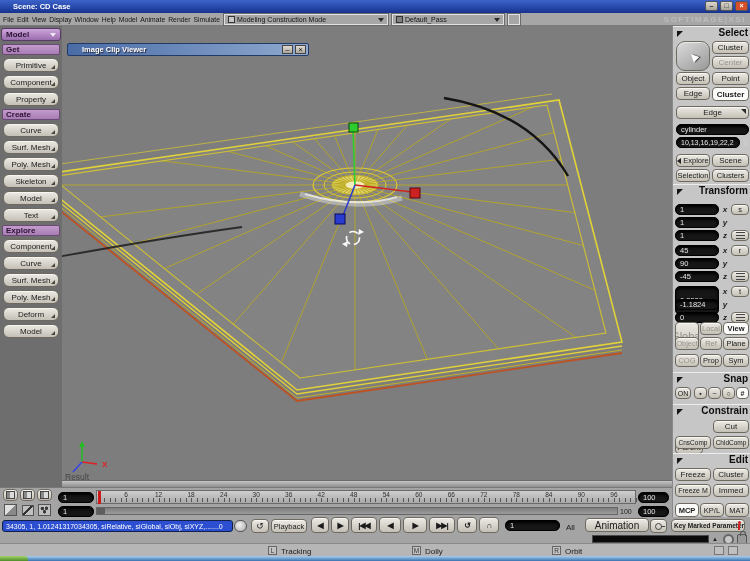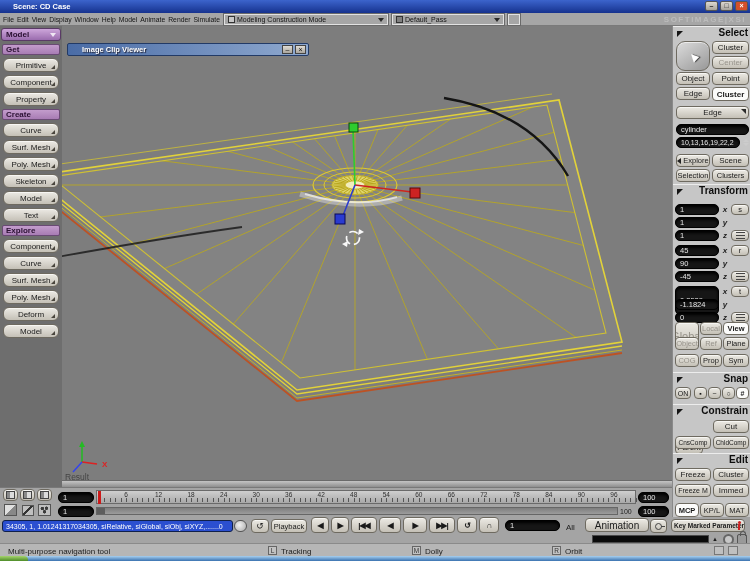--- a/index.html
+++ b/index.html
@@ -547,21 +547,20 @@
       <div class="hdr" style="position: absolute; left: 0px; top: 427px; width: 78px; height: 13px;">Edit</div>
       <div class="btn" style="position: absolute; left: 2px; top: 442px; width: 36px; height: 13px; font-size: 8px;">Freeze</div>
       <div class="btn" style="position: absolute; left: 40px; top: 442px; width: 36px; height: 13px; font-size: 8px;">Cluster</div>
       <div class="btn" style="position: absolute; left: 2px; top: 458px; width: 36px; height: 13px; font-size: 7px;">Freeze M</div>
       <div class="btn" style="position: absolute; left: 40px; top: 458px; width: 36px; height: 13px; font-size: 8px;">Immed</div>
       <div class="btn active" style="position: absolute; left: 2px; top: 477px; width: 24px; height: 14px; font-size: 7.5px;">MCP</div>
       <div class="btn" style="position: absolute; left: 27px; top: 477px; width: 24px; height: 14px; font-size: 7.5px;">KP/L</div>
       <div class="btn" style="position: absolute; left: 52px; top: 477px; width: 24px; height: 14px; font-size: 7.5px;">MAT</div>
     </div>
   <div class="statusbar" id="statusbar">
-      <div class="lbl" style="position: absolute; left: 8px; top: 2px; width: 220px; height: 10px; font-size: 8px;">Multi-purpose navigation tool</div>
       <div class="keybox lbl" style="position: absolute; left: 268px; top: 2px; width: 9px; height: 9px; font-size: 6.5px;">L</div>
       <div class="lbl" style="position: absolute; left: 281px; top: 2px; width: 60px; height: 10px; font-size: 8px;">Tracking</div>
       <div class="keybox lbl" style="position: absolute; left: 412px; top: 2px; width: 9px; height: 9px; font-size: 6.5px;">M</div>
       <div class="lbl" style="position: absolute; left: 425px; top: 2px; width: 60px; height: 10px; font-size: 8px;">Dolly</div>
       <div class="keybox lbl" style="position: absolute; left: 552px; top: 2px; width: 9px; height: 9px; font-size: 6.5px;">R</div>
       <div class="lbl" style="position: absolute; left: 565px; top: 2px; width: 60px; height: 10px; font-size: 8px;">Orbit</div>
       <div class="trayic" style="position: absolute; left: 714px; top: 2px; width: 10px; height: 9px;"></div>
       <div class="trayic" style="position: absolute; left: 728px; top: 2px; width: 10px; height: 9px;"></div>
     </div>
   <div class="bottom-edge">

